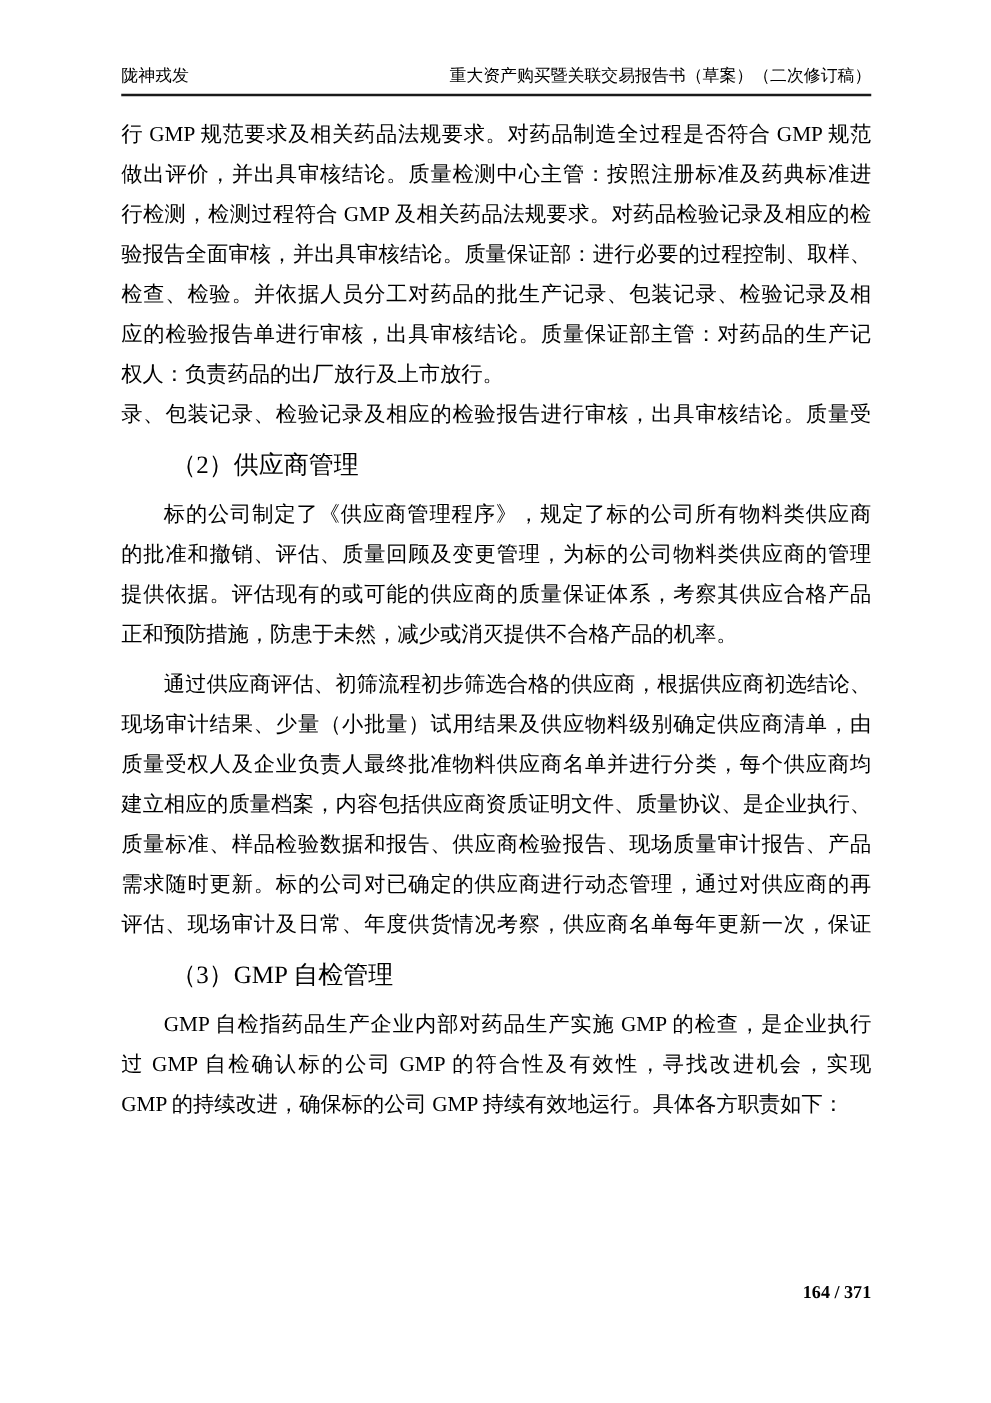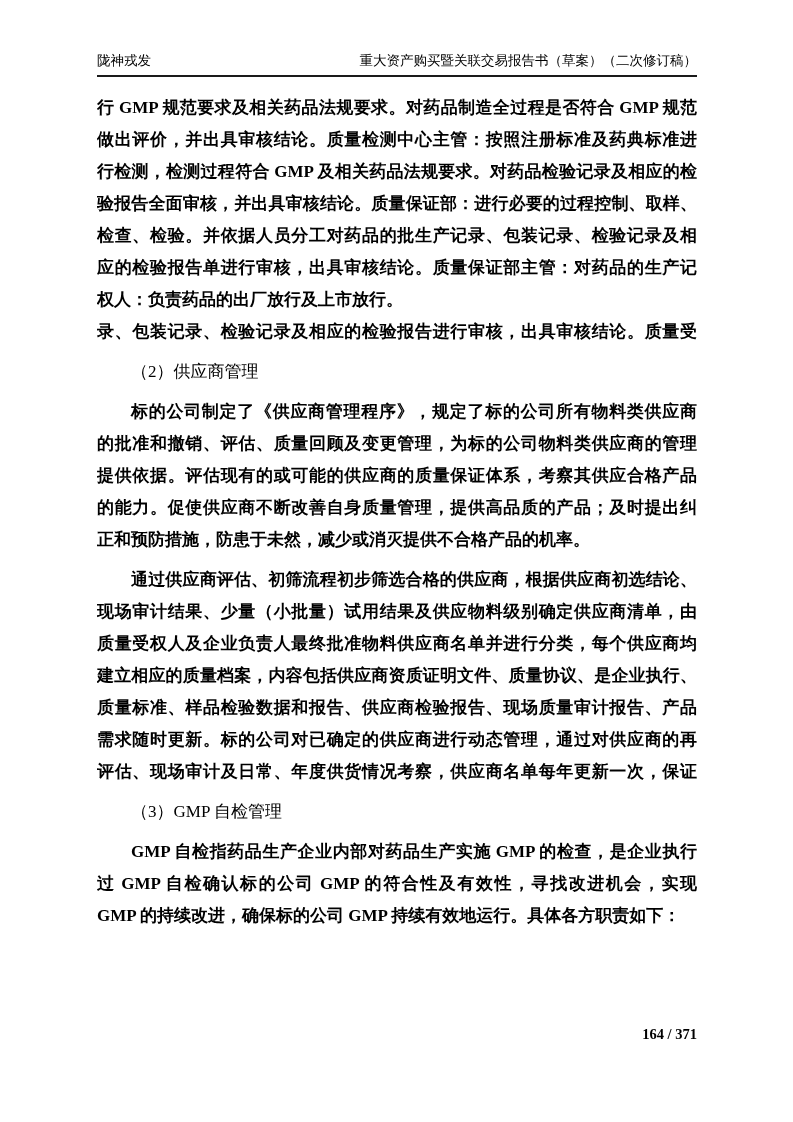--- a/index.html
+++ b/index.html
@@ -26,41 +26,41 @@
     border-bottom: 2px solid #1a1a1a;
   }
   .header-left { white-space: nowrap; }
   .header-right { white-space: nowrap; }
   .document-body {
     position: absolute;
     left: 97px;
     width: 600px;
     top: 92px;
   }
-  .block { margin: 8px 0; font-weight: bold; }
+  .block { margin: 8px 0; }
   .block:first-child { margin-top: 0; }
   .line {
     height: 32px;
     line-height: 32px;
     font-size: 17px;
     text-align: justify;
     text-align-last: justify;
     text-justify: inter-character;
     overflow: hidden;
   }
   .line.last {
     text-align: left;
     text-align-last: left;
   }
   .block.indent .line:first-child { text-indent: 2em; }
   .heading {
     margin: 8px 0;
     height: 32px;
     line-height: 32px;
-    font-size: 17px;
+    font-size: 20px;
     text-indent: 2em;
     text-align: left;
   }
   .page-footer {
     position: absolute;
     left: 97px;
     width: 600px;
     top: 1026px;
     text-align: right;
     font-weight: bold;
@@ -87,21 +87,20 @@
         <div class="line">检查、检验。并依据人员分工对药品的批生产记录、包装记录、检验记录及相</div>
         <div class="line">应的检验报告单进行审核，出具审核结论。质量保证部主管：对药品的生产记</div>
         <div class="line last">权人：负责药品的出厂放行及上市放行。</div>
         <div class="line">录、包装记录、检验记录及相应的检验报告进行审核，出具审核结论。质量受</div>
       </div>
       <div class="heading">（2）供应商管理</div>
       <div class="block indent">
         <div class="line">标的公司制定了《供应商管理程序》，规定了标的公司所有物料类供应商</div>
         <div class="line">的批准和撤销、评估、质量回顾及变更管理，为标的公司物料类供应商的管理</div>
         <div class="line">提供依据。评估现有的或可能的供应商的质量保证体系，考察其供应合格产品</div>
-        <div class="line">的能力。促使供应商不断改善自身质量管理，提供高品质的产品；及时提出纠</div>
         <div class="line last">正和预防措施，防患于未然，减少或消灭提供不合格产品的机率。</div>
       </div>
       <div class="block indent">
         <div class="line">通过供应商评估、初筛流程初步筛选合格的供应商，根据供应商初选结论、</div>
         <div class="line">现场审计结果、少量（小批量）试用结果及供应物料级别确定供应商清单，由</div>
         <div class="line">质量受权人及企业负责人最终批准物料供应商名单并进行分类，每个供应商均</div>
         <div class="line">建立相应的质量档案，内容包括供应商资质证明文件、质量协议、是企业执行、</div>
         <div class="line">质量标准、样品检验数据和报告、供应商检验报告、现场质量审计报告、产品</div>
         <div class="line">需求随时更新。标的公司对已确定的供应商进行动态管理，通过对供应商的再</div>
         <div class="line">评估、现场审计及日常、年度供货情况考察，供应商名单每年更新一次，保证</div>

